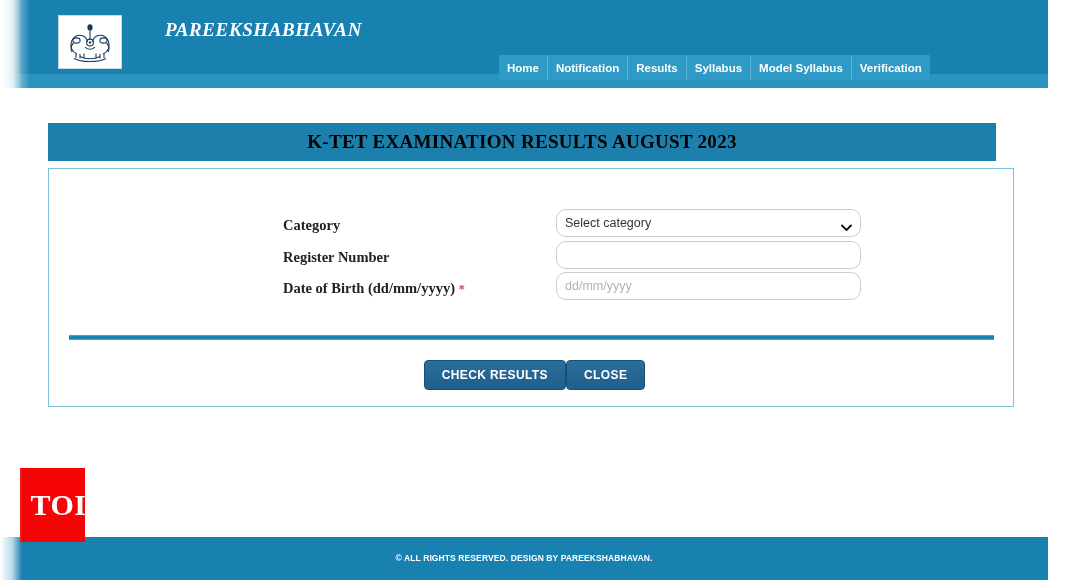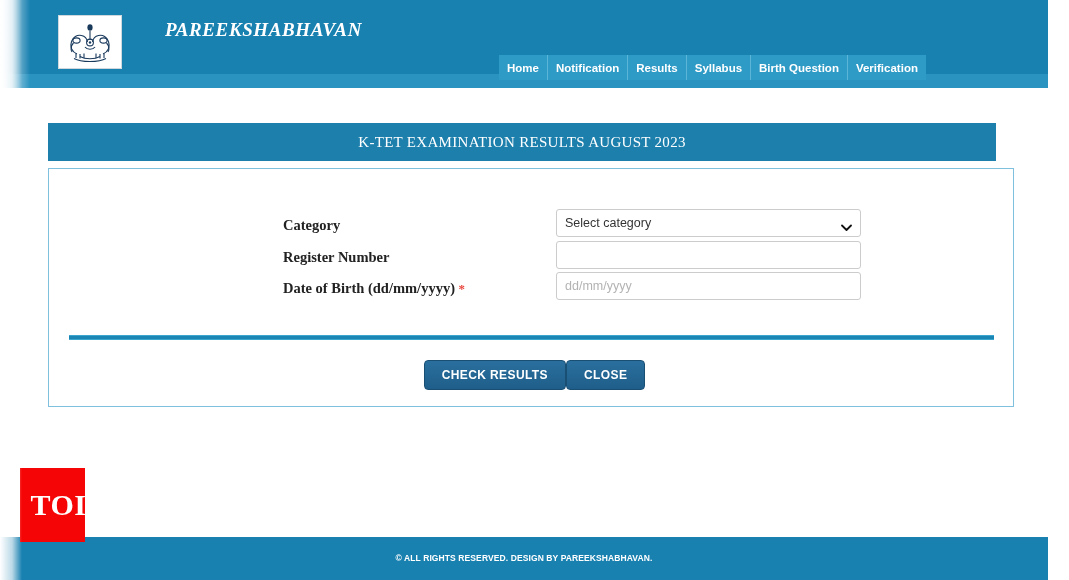--- a/index.html
+++ b/index.html
@@ -152,24 +152,24 @@
     left: 48px;
     top: 123px;
     width: 948px;
     height: 38px;
     background: #1c7fac;
     display: flex;
     align-items: center;
     justify-content: center;
   }
   #results-banner-title {
-    color: #ffffff;
+    color: #000000;
     font-family: "Liberation Serif", serif;
-    font-weight: 400;
-    font-size: 15px;
+    font-weight: 700;
+    font-size: 19px;
     letter-spacing: 0.3px;
     white-space: nowrap;
   }
 
   
   #form-panel {
     position: absolute;
     left: 48px;
     top: 168px;
     width: 966px;
@@ -215,21 +215,21 @@
 
   select.field, input.field {
     box-sizing: border-box;
     width: 100%;
     height: 28px;
     font-family: "Liberation Sans", sans-serif;
     font-size: 12.5px;
     color: #333333;
     background: #ffffff;
     border: 1px solid #cccccc;
-    border-radius: 3px;
+    border-radius: 10px;
     padding: 0 8px;
     outline: none;
   }
   select.field {
     appearance: none;
     -webkit-appearance: none;
     -moz-appearance: none;
     padding-right: 26px;
   }
   .select-holder { position: relative; }
@@ -358,21 +358,21 @@
     </div>
 
     <div id="header-strip-bottom"></div>
   </div>
 
   <div id="nav">
     <div class="nav-item">Home</div>
     <div class="nav-item">Notification</div>
     <div class="nav-item">Results</div>
     <div class="nav-item">Syllabus</div>
-    <div class="nav-item">Birth Question</div>
+    <div class="nav-item">Model Syllabus</div>
     <div class="nav-item">Verification</div>
   </div>
 
   <div id="content"></div>
 
   <div id="results-banner">
     <div id="results-banner-title">K-TET EXAMINATION RESULTS AUGUST 2023</div>
   </div>
 
   <div id="form-panel">

